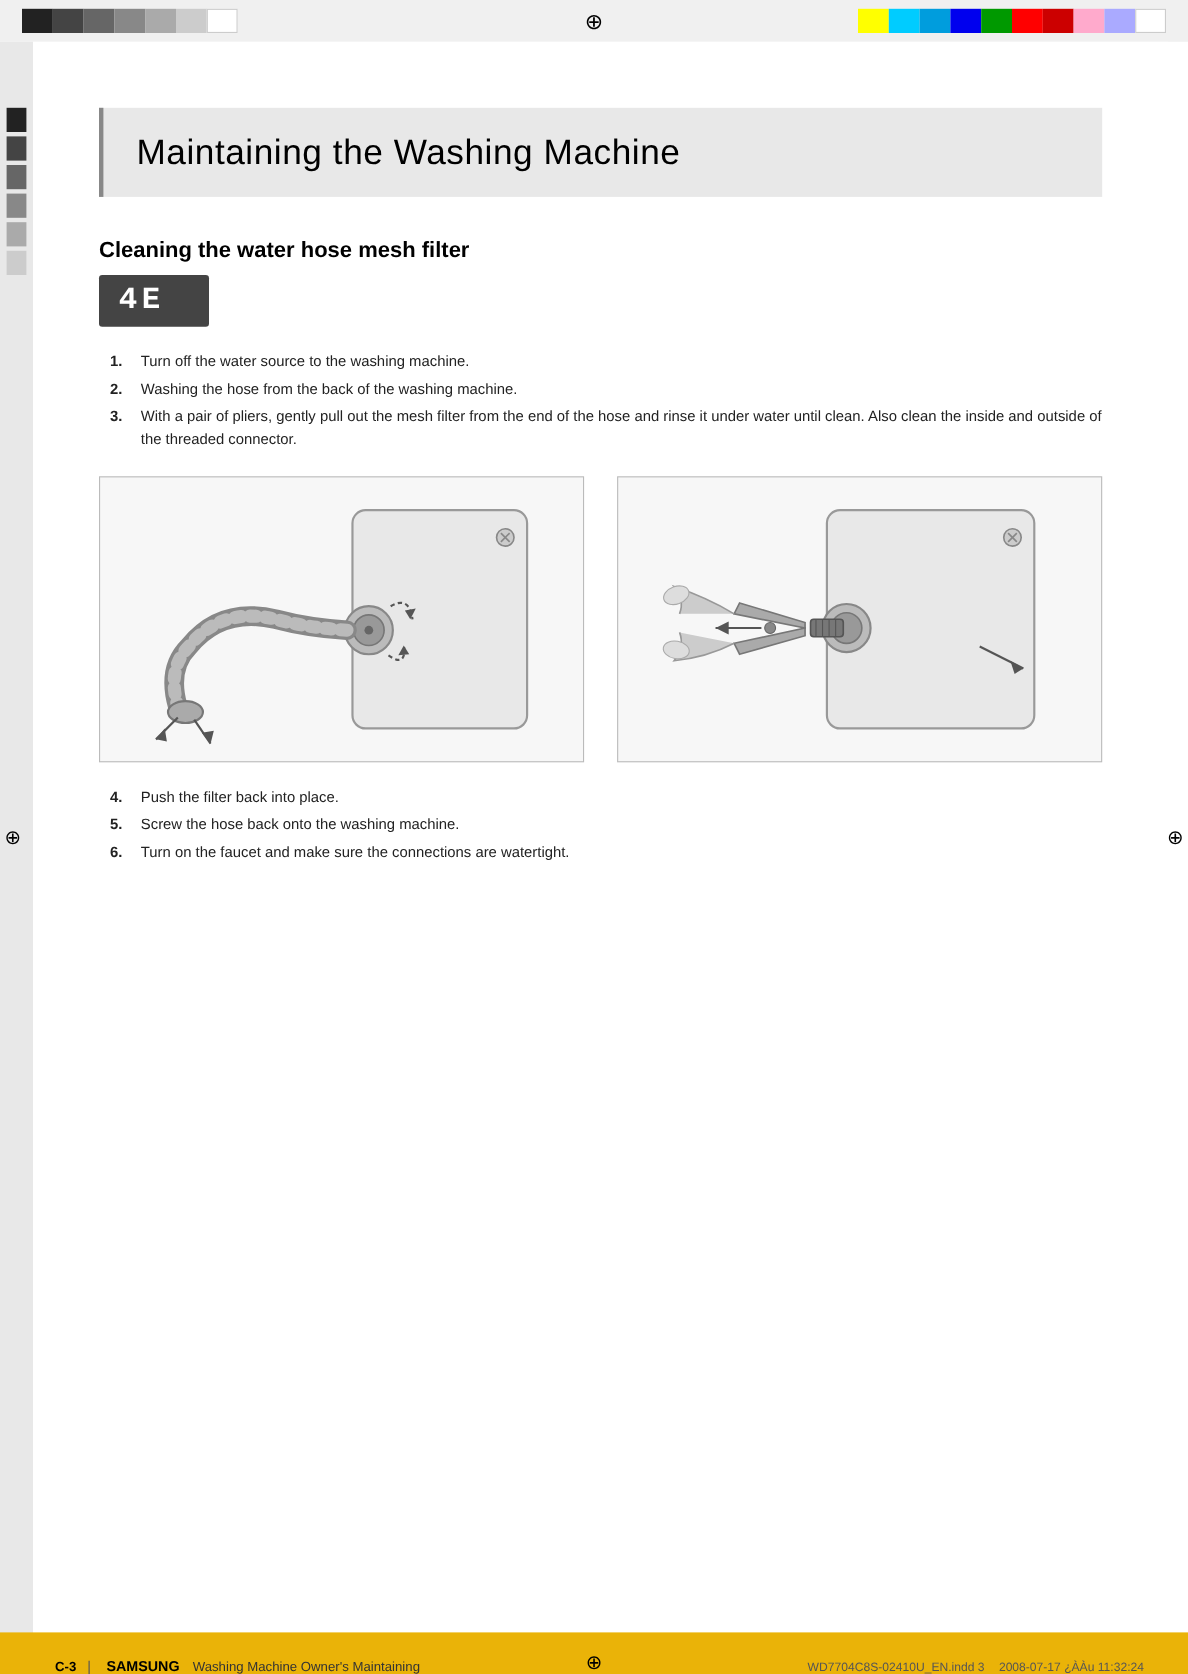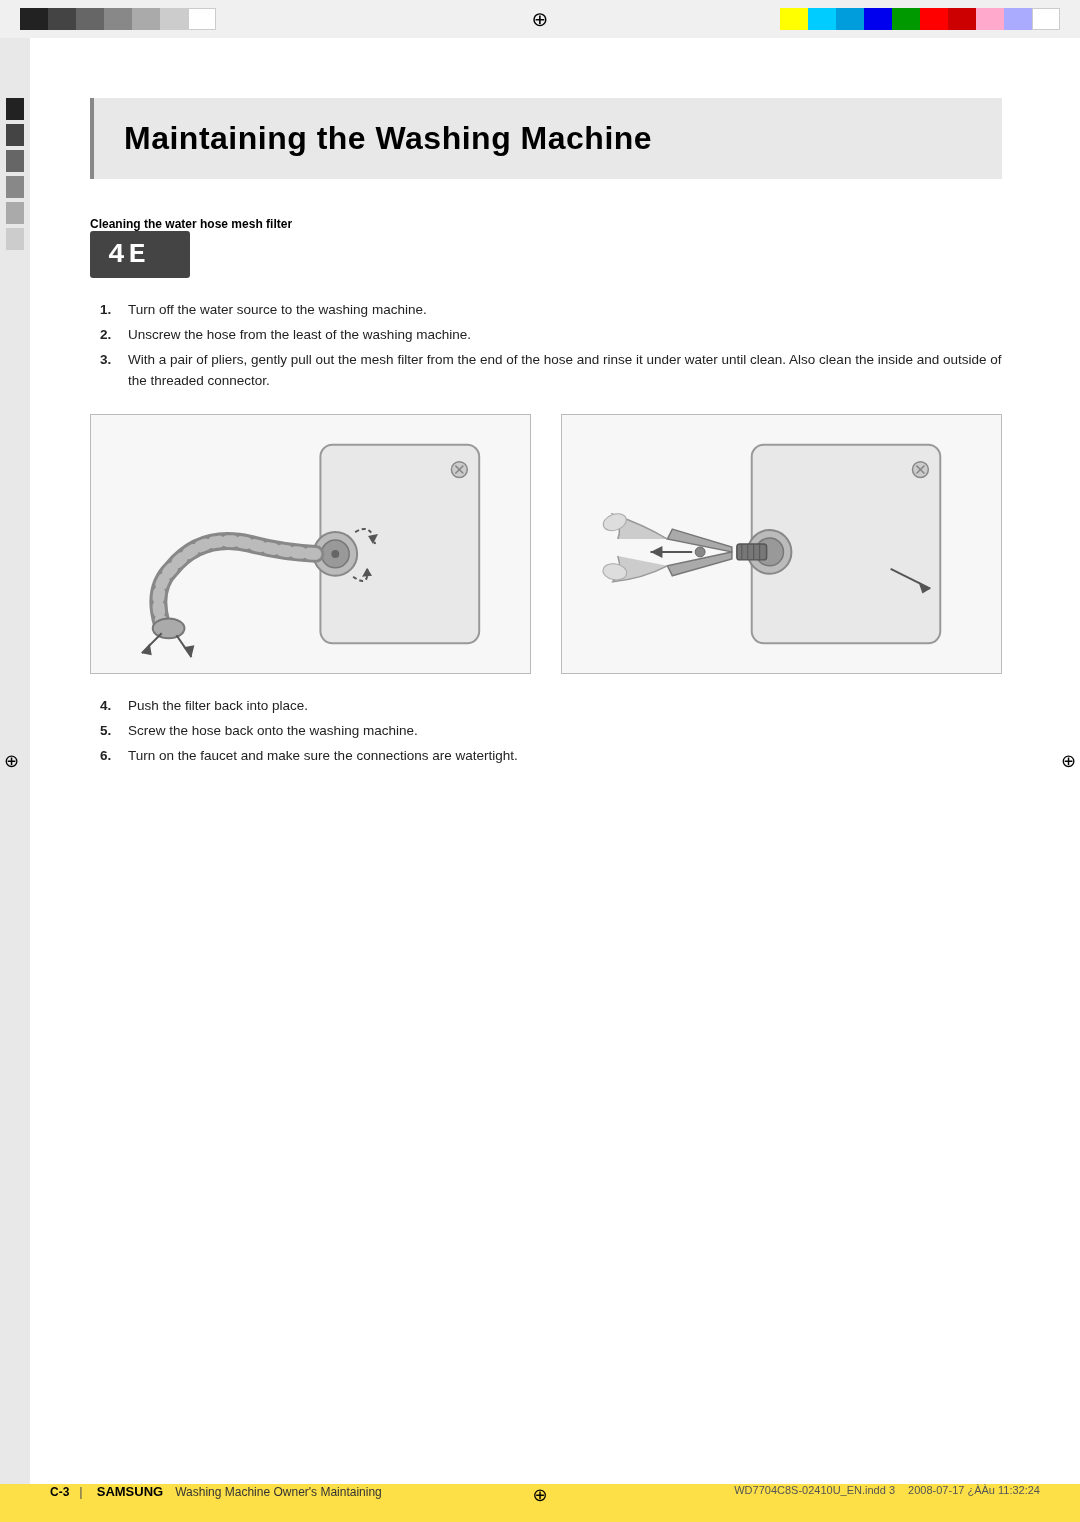--- a/index.html
+++ b/index.html
@@ -85,34 +85,35 @@
     
     .title-banner {
       margin-top: 60px;
       background: #e8e8e8;
       padding: 22px 30px;
       border-left: 4px solid #888;
     }
 
     .title-banner h1 {
       font-size: 32px;
-      font-weight: 700;
+      font-weight: 400;
       color: #000;
       letter-spacing: 0.5px;
     }
 
     
     .section {
       margin-top: 38px;
     }
 
     .section-title {
-      font-size: 12px;
+      font-size: 20px;
       font-weight: 900;
       color: #000;
+      margin-bottom: 10px;
     }
 
     .section-desc {
       font-size: 13.5px;
       color: #222;
       line-height: 1.5;
       margin-bottom: 18px;
     }
 
     
@@ -186,23 +187,23 @@
       height: 100%;
     }
 
     
     .bottom-bar {
       position: absolute;
       bottom: 0;
       left: 0;
       width: 100%;
       height: 38px;
-      background: #fde047;
-      display: flex;
-      align-items: flex-start;
+      background: #eab308;
+      display: flex;
+      align-items: flex-end;
       padding: 0 20px;
     }
 
     .bottom-bar-left {
       display: flex;
       align-items: center;
       gap: 6px;
       margin-left: 30px;
     }
 
@@ -316,21 +317,21 @@
 
 
     
     <ol class="steps-list">
       <li>
         <span class="step-num">1.</span>
         <span>Turn off the water source to the washing machine.</span>
       </li>
       <li>
         <span class="step-num">2.</span>
-        <span>Unscrew the hose from the least of the washing machine.</span>
+        <span>Washing the hose from the back of the washing machine.</span>
       </li>
       <li>
         <span class="step-num">3.</span>
         <span>With a pair of pliers, gently pull out the mesh filter from the end of the hose and rinse it under water until clean. Also clean the inside and outside of the threaded connector.</span>
       </li>
     </ol>
 
     
     <div class="images-row">
 

